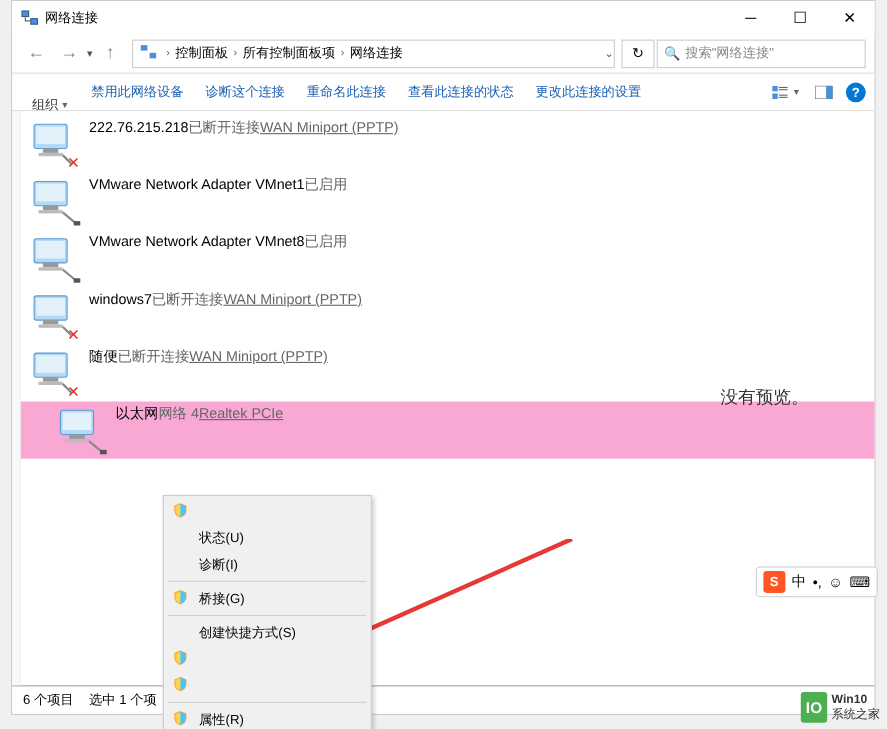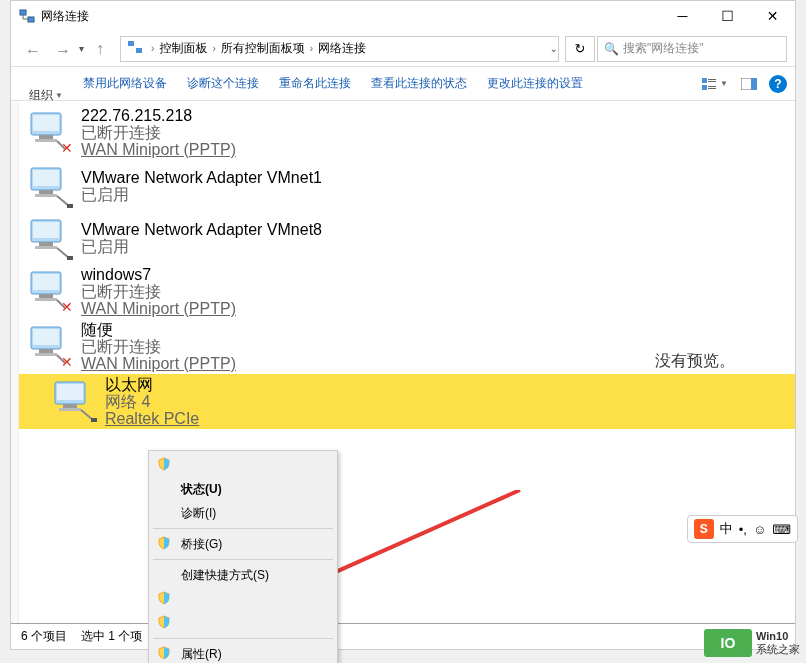--- a/index.html
+++ b/index.html
@@ -23,39 +23,39 @@
     .toolbar { height: 34px; border-bottom: 1px solid #e0e0e0; display: flex; align-items: center; padding: 0 8px; font-size: 12px; }
     .tool-item { padding: 0 10px; color: #1a5fb4; cursor: default; }
     .tool-item.first { color: #333; display: flex; align-items: center; margin-top: 24px; }
     .tool-right { margin-left: auto; display: flex; align-items: center; gap: 6px; }
     .tool-icon { width: 28px; height: 22px; border: 1px solid transparent; display: flex; align-items: center; justify-content: center; }
     .help-icon { width: 18px; height: 18px; border-radius: 50%; background: #0078d4; color: #fff; display: flex; align-items: center; justify-content: center; font-size: 12px; font-weight: bold; }
     .content { flex: 1; display: flex; position: relative; }
     .left-strip { width: 8px; background: #f8f8f8; border-right: 1px solid #eee; }
     .item-list { flex: 1; padding: 4px 0; }
     .conn-item { display: flex; padding: 2px 8px; }
-    .conn-item.selected { background: #fde047; padding-left: 32px; }
+    .conn-item.selected { background: #f9a8d4; padding-left: 32px; }
     .conn-icon { width: 48px; height: 48px; margin-right: 6px; position: relative; }
     .conn-icon svg { width: 48px; height: 48px; }
-    .conn-text { display: flex; flex-direction: column; justify-content: center; font-size: 16px; line-height: 17px; }
+    .conn-text { display: flex; justify-content: space-between; font-size: 13px; line-height: 17px; }
     .conn-text .name { color: #000; }
     .conn-text .status { color: #666; }
     .conn-text .device { color: #666; text-decoration: underline; }
     .preview { position: absolute; right: 60px; top: 250px; font-size: 16px; color: #333; }
     .context-menu { position: absolute; left: 148px; top: 450px; width: 190px; background: #f0f0f0; border: 1px solid #ccc; box-shadow: 2px 2px 4px rgba(0,0,0,0.2); padding: 2px; font-size: 12px; z-index: 10; }
     .menu-item { height: 24px; display: flex; align-items: center; padding: 0 24px 0 6px; position: relative; }
     .menu-item .shield { width: 18px; margin-right: 6px; }
     .menu-item .noshield { width: 24px; }
     .menu-item .label { flex: 1; }
     .menu-sep { height: 1px; background: #d0d0d0; margin: 3px 2px; }
-    .menu-item.bold .label { font-weight: bold; }
+    .menu-item.bold .label { font-weight: normal; }
     .statusbar { height: 26px; border-top: 1px solid #a3a3a3; display: flex; align-items: center; padding: 0 10px; font-size: 12px; gap: 14px; }
     .arrow-line { position: absolute; pointer-events: none; z-index: 9; }
     .watermark { position: absolute; right: 6px; bottom: 6px; display: flex; align-items: center; font-size: 11px; color: #333; }
-    .wm-icon { width: 48px; height: 28px; background: #4caf50; border-radius: 3px; margin-right: 4px; display: flex; align-items: center; justify-content: center; color: #fff; font-weight: bold; font-size: 14px; }
+    .wm-icon { width: 24px; height: 28px; background: #4caf50; border-radius: 3px; margin-right: 4px; display: flex; align-items: center; justify-content: center; color: #fff; font-weight: bold; font-size: 14px; }
     .ime-bar { position: absolute; right: 8px; top: 515px; display: flex; align-items: center; gap: 6px; background: #fff; border: 1px solid #ccc; border-radius: 4px; padding: 3px 6px; font-size: 13px; }
     .ime-s { width: 20px; height: 20px; background: #ff5722; color: #fff; border-radius: 3px; display: flex; align-items: center; justify-content: center; font-weight: bold; font-size: 12px; }
     .drop-caret { font-size: 8px; color: #666; margin-left: 2px; }
     .chevron-down { font-size: 10px; color: #555; }
   </style>
 </head>
 <body>
 
 <div class="window">
 

